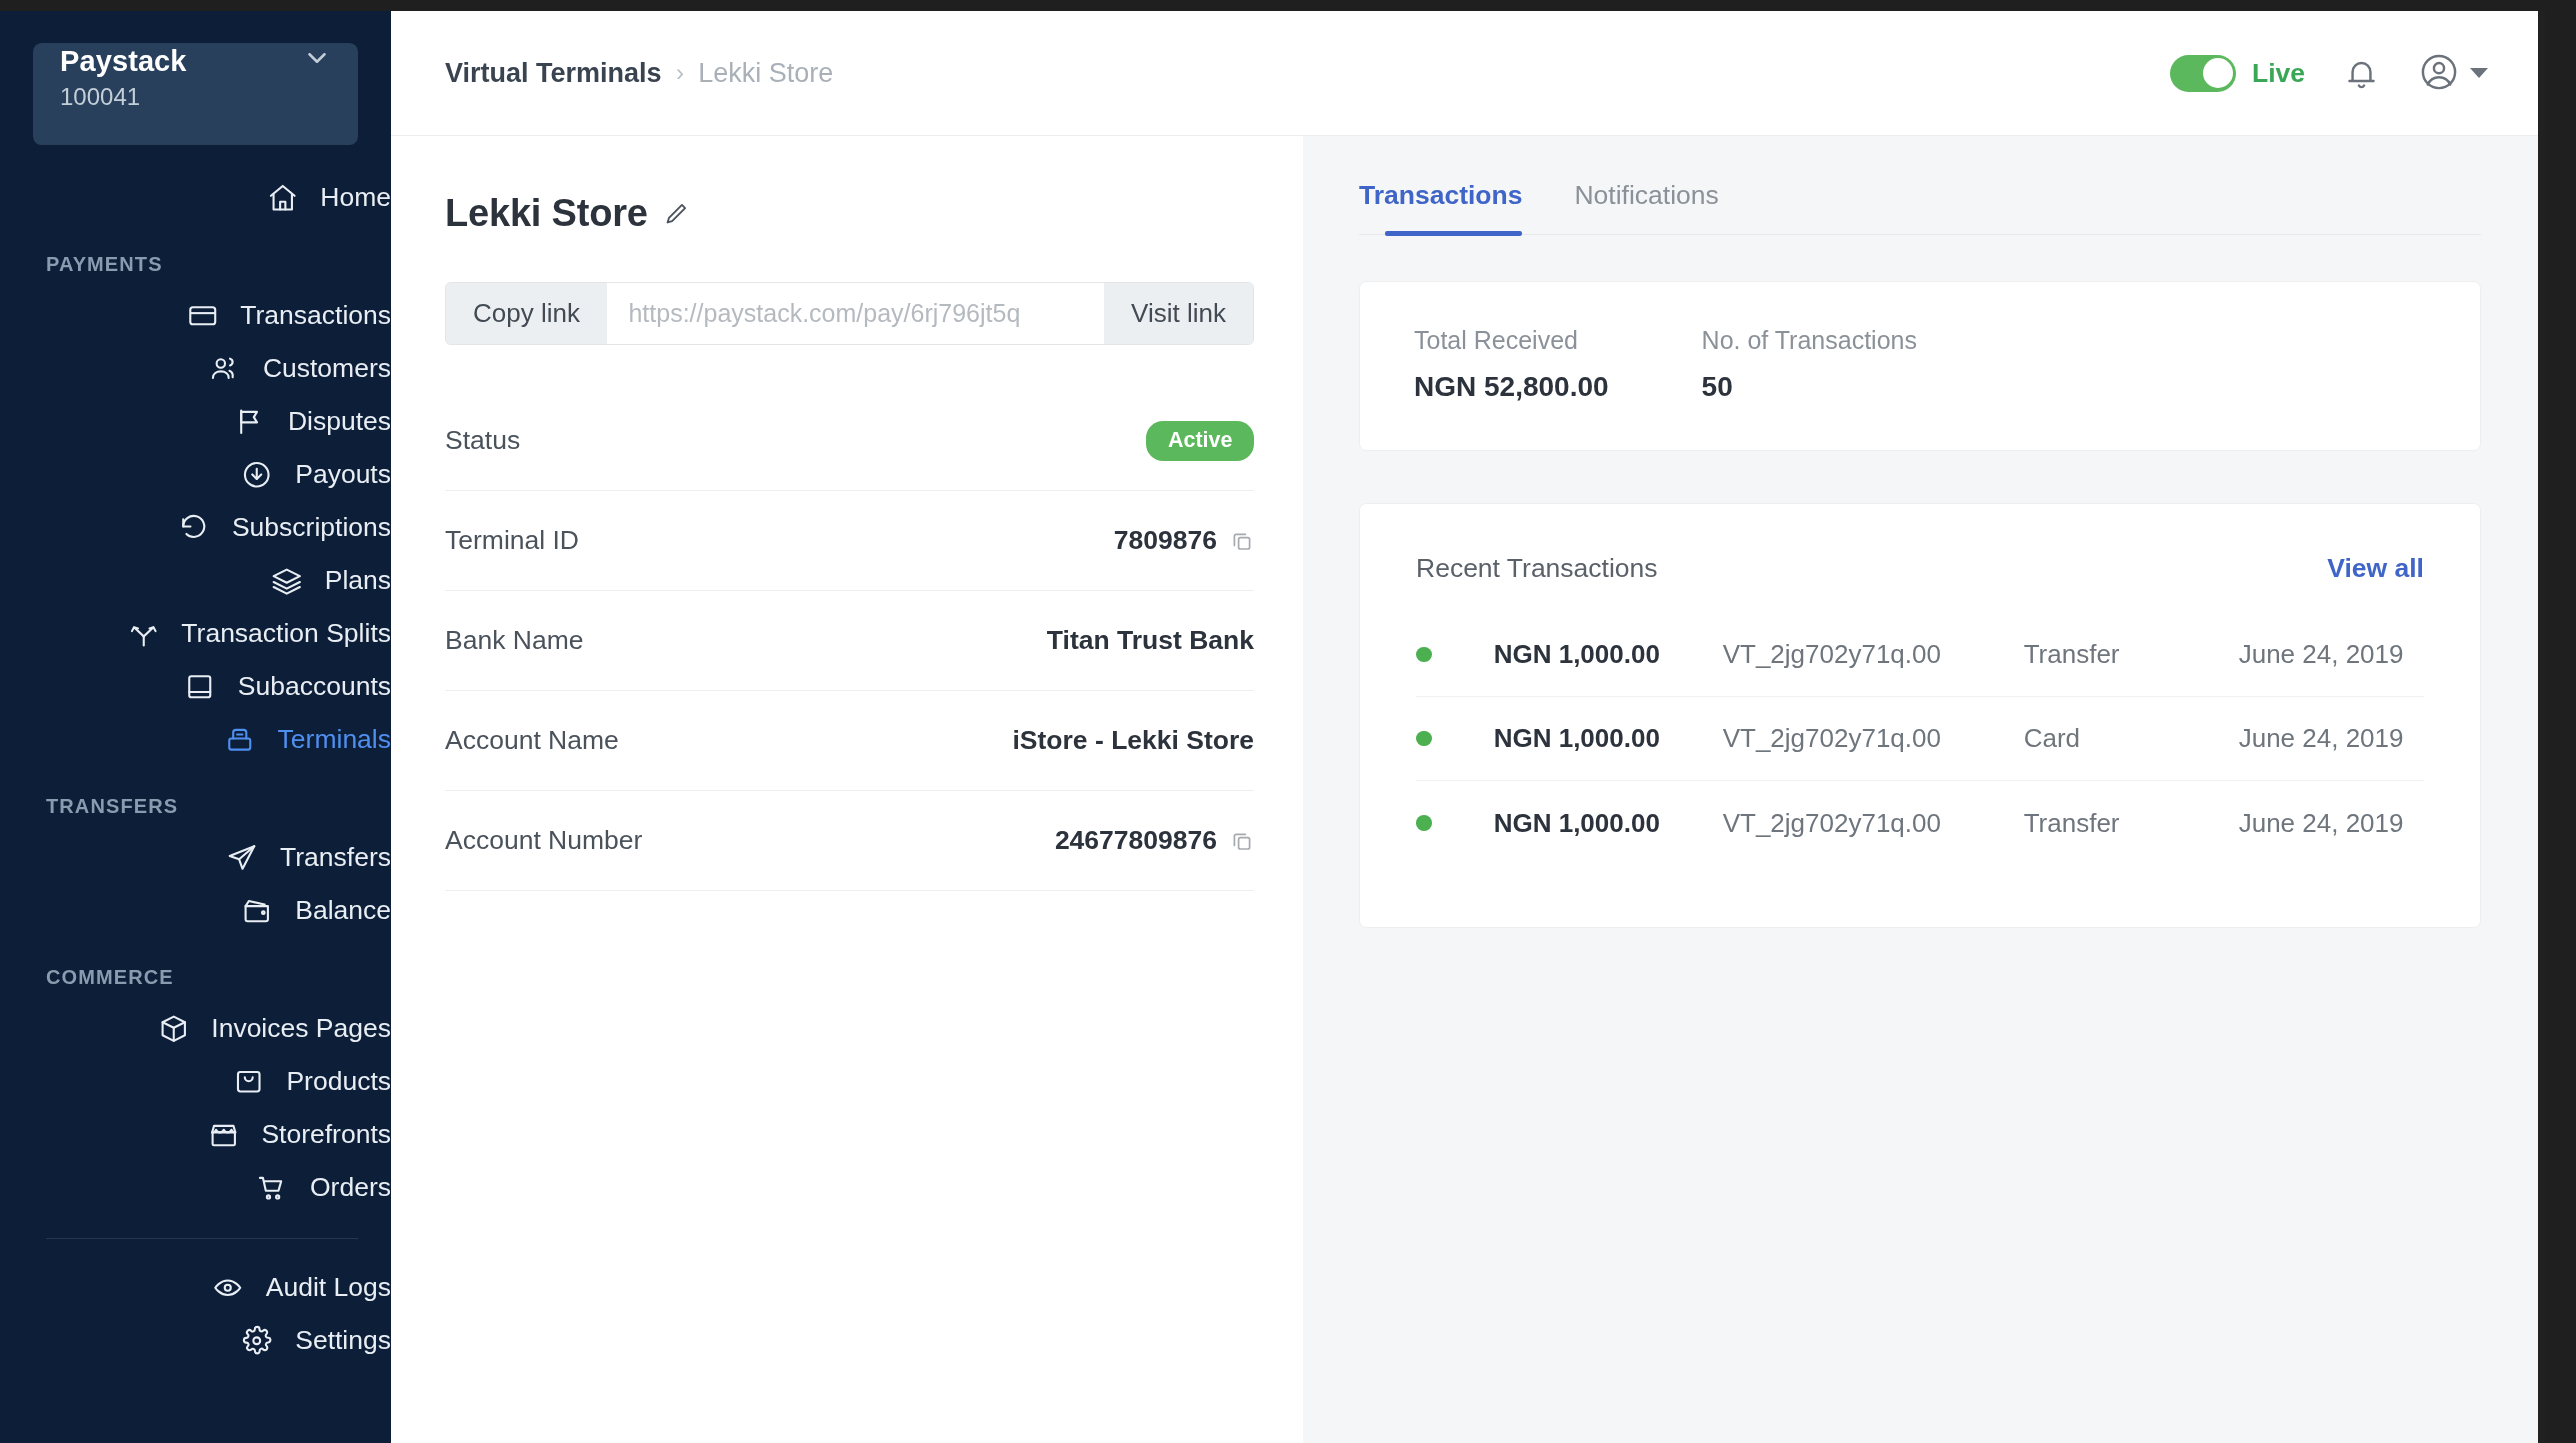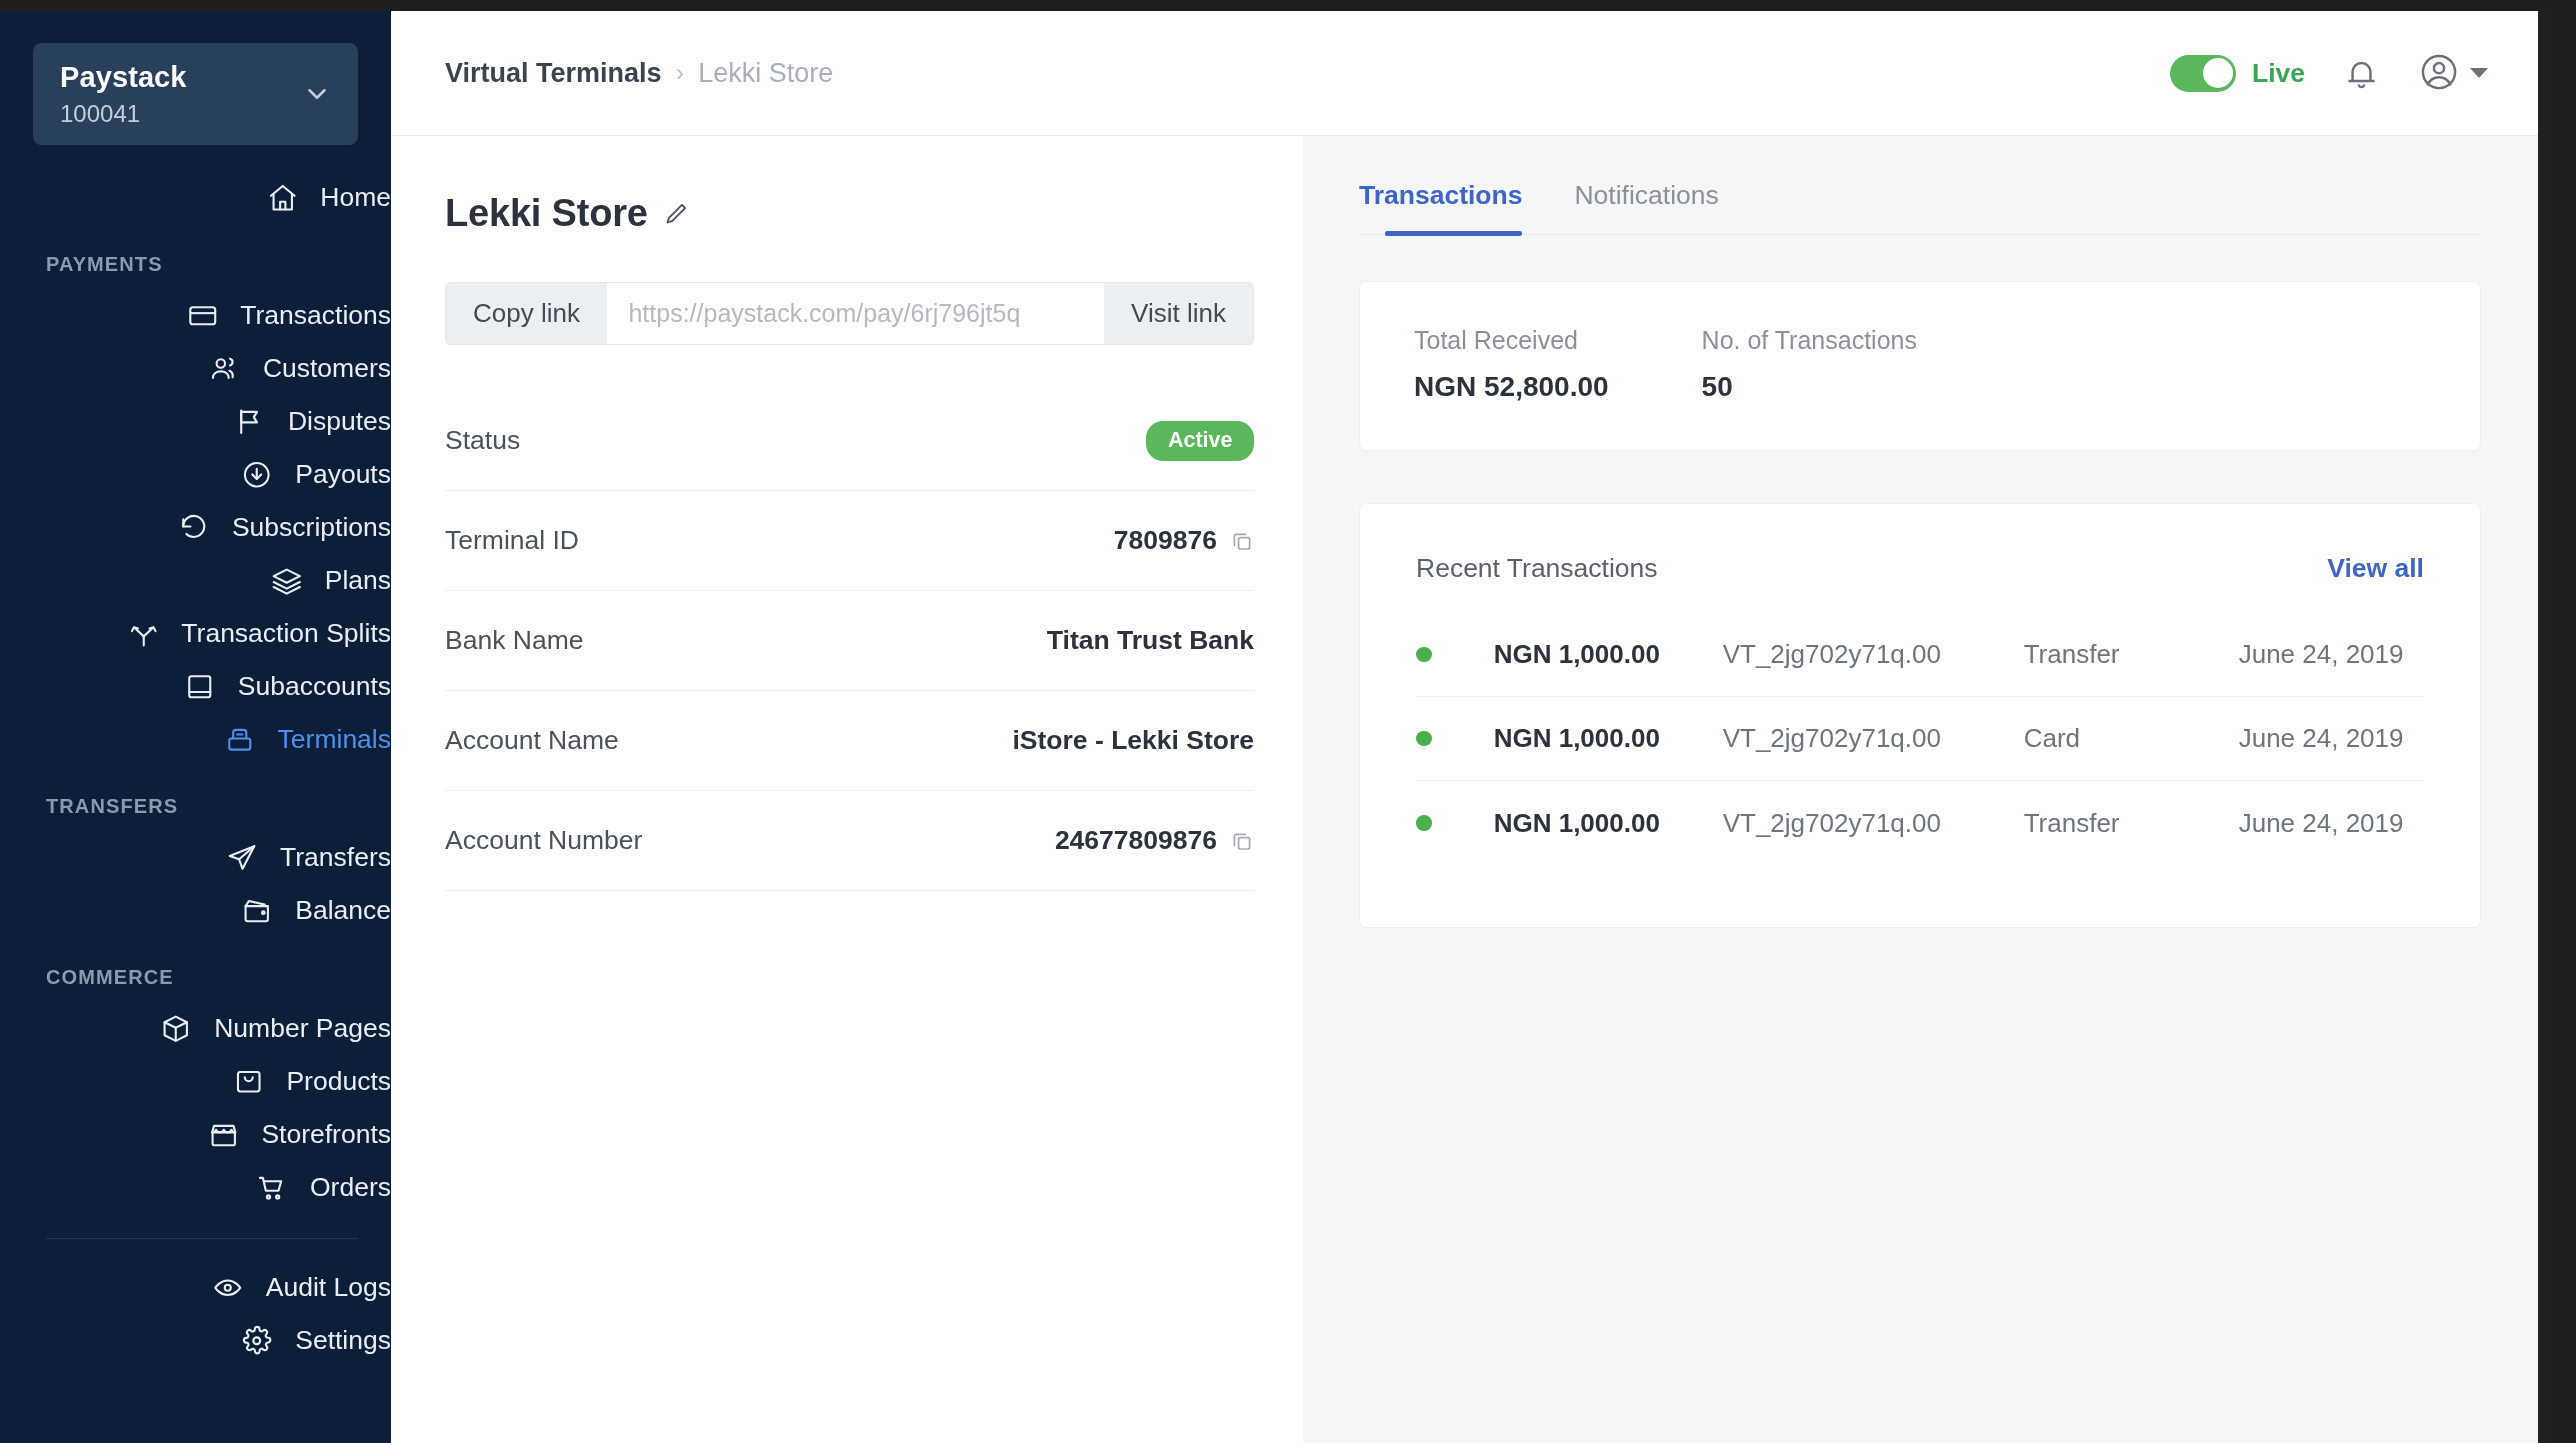--- a/index.html
+++ b/index.html
@@ -26,21 +26,20 @@
     padding: 0 0 0 0;
     position: relative;
     overflow: hidden;
   }
   .acct-switcher {
     margin: 31.5px 33px 0 33px;
     background: #28405c;
     border-radius: 8.6px;
     height: 102px;
     display: flex;
-    align-items: center;
     padding: 0 26px 0 27px;
     cursor: pointer;
   }
   .acct-text { flex: 1 1 auto; }
   .acct-name {
     color: #ffffff; font-size: 29px; font-weight: 600;
     letter-spacing: 0.1px; line-height: 1.25;
   }
   .acct-id {
     color: #c3ced9; font-size: 24px; font-weight: 400;
@@ -366,21 +365,21 @@
       <div class="nav-group-label">COMMERCE</div>
 
       <div class="nav-item">
         <span class="ic">
           <svg viewBox="0 0 24 24" fill="none" stroke="#e9eef4" stroke-width="1.6" stroke-linecap="round" stroke-linejoin="round">
               <path d="M12 2.8 20.5 7v10L12 21.2 3.5 17V7z"></path>
               <path d="M3.5 7 12 11.2 20.5 7"></path>
               <path d="M12 11.2v10"></path>
             </svg>
         </span>
-        <span>Number Pages</span>
+        <span>Invoices Pages</span>
       </div>
 
       <div class="nav-item">
         <span class="ic">
           <svg viewBox="0 0 24 24" fill="none" stroke="#e9eef4" stroke-width="1.6" stroke-linecap="round" stroke-linejoin="round">
               <rect x="3.8" y="4.6" width="16.4" height="14.8" rx="1.8"></rect>
               <path d="M9 8.6a3 3 0 0 0 6 0"></path>
             </svg>
         </span>
         <span>Products</span>

